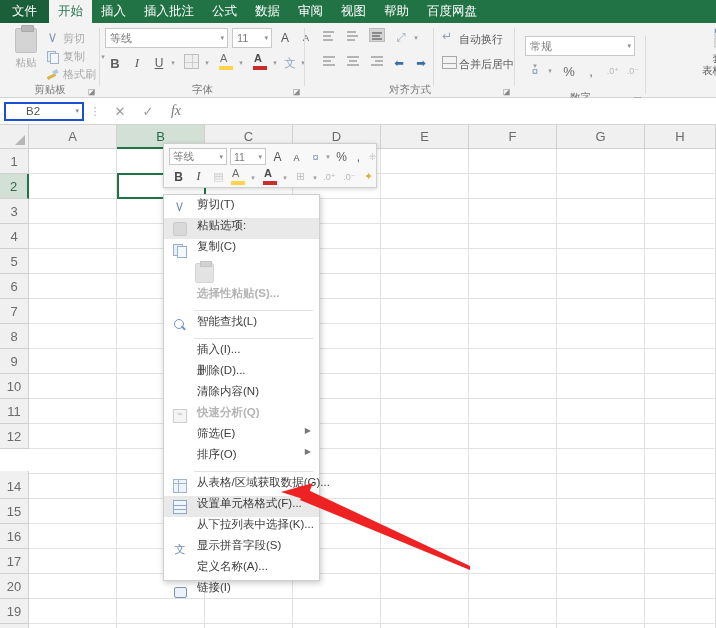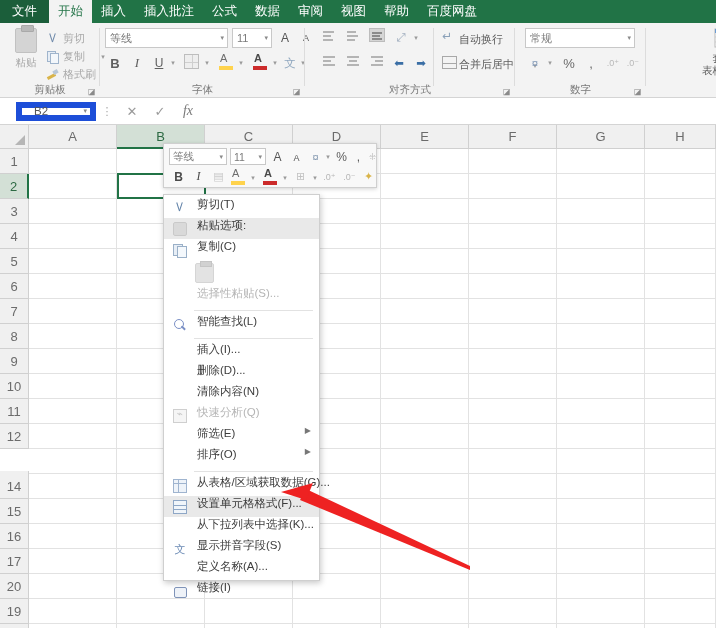--- a/index.html
+++ b/index.html
@@ -156,23 +156,23 @@
   .bigbtn .bico { width: 22px; height: 22px; position: relative; }
   .bigbtn .blab { font-size: 10.5px; color: #5c5c5c; text-align: center; line-height: 12px; margin-top: 3px; }
   .bigbtn .bcaret { font-size: 7px; color: #8a8a8a; }
 
   
   .fbar {
     position: absolute; top: 98px; left: 0; width: 716px; height: 27px;
     background: #ffffff; border-bottom: 1px solid #d4d4d4; display: flex; align-items: center;
   }
   .namebox {
-    width: 80px; height: 19px; margin-left: 16px; background: #fff;
-    border: 6px solid #1d4ed8; font-size: 11.5px; color: #555;
-    display: flex; align-items: center; padding-left: 12px; position: relative;
+    width: 80px; height: 19px; margin-left: 4px; background: #fff;
+    border: 2px solid #1d4ed8; font-size: 11.5px; color: #555;
+    display: flex; align-items: center; padding-left: 20px; position: relative;
   }
   .fb-kebab { width: 22px; text-align: center; color: #aaa; font-size: 11px; letter-spacing: 0; }
   .fb-btn { width: 28px; text-align: center; color: #9b9b9b; font-size: 13px; }
   .fb-btn.fx { font-style: italic; font-family: "Liberation Serif", serif; font-size: 14px; color: #7a7a7a; }
   .fb-input { flex: 1; height: 19px; border: none; background: #fff; margin-right: 4px; }
 
   
   .grid { position: absolute; top: 125px; left: 0; width: 716px; height: 503px; background: #fff; }
   .corner {
     position: absolute; left: 0; top: 0; width: 29px; height: 24px;
@@ -225,21 +225,21 @@
   
   .ctxmenu {
     position: absolute; left: 163px; top: 194px; width: 157px; height: 387px;
     background: #ffffff; border: 1px solid #cfcfcf; z-index: 30;
     box-shadow: 1px 2px 6px rgba(0,0,0,.22); padding: 2px 0;
   }
   .ctx-item {
     position: relative; height: 21px; display: flex; align-items: flex-start;
     font-size: 11.5px; color: #3c3c3c; padding-left: 33px; white-space: nowrap;
   }
-  .ctx-item.dim { color: #b5b5b5; }
+  .ctx-item.dim { color: #b5b5b5; font-weight: bold; }
   .ctx-item.hl { background: #e9e9e9; }
   .ctx-ico {
     position: absolute; left: 9px; top: 50%; transform: translateY(-50%);
     width: 14px; height: 14px;
   }
   .ctx-sub { position: absolute; right: 8px; font-size: 8px; color: #777; }
   .ctx-sep { height: 1px; background: #e2e2e2; margin: 3px 6px 3px 30px; }
   .ctx-pasteicons { height: 26px; position: relative; }
   .pi {
     position: absolute; left: 31px; top: 3px; width: 19px; height: 20px;
@@ -439,21 +439,21 @@
 
       <div class="ico-merge" style="left:137px; top:33px;"></div>
       <div class="rtext" style="left:154px; top:34px;">合并后居中</div>
       <span class="mini-arrow" style="left:226px; top:39px;">▾</span>
 
       <div class="rgroup-label">对齐方式</div>
       <div class="dlg-launcher">◪</div>
       <div class="rgroup-sep" style="right:0;"></div>
     </div>
 
-    <div class="rgroup" style="left:515px; width:131px;">
+    <div class="rgroup" style="left:515px; width:131px;margin-top:8px;">
       <div class="numfmtbox" style="left:10px; top:5px; width:110px;">
         <span>常规</span>
         <span class="cbarrow">▾</span>
       </div>
       <div class="rbtn" style="left:10px; top:30px; color:#7e96b5;">¤</div>
       <span class="mini-arrow" style="left:31px; top:36px;">▾</span>
       <div class="rbtn" style="left:44px; top:30px; color:#6a6a6a; font-size:13px;">
           <span>%</span>
         </div>
       <div class="rbtn" style="left:66px; top:30px; color:#6a6a6a; font-size:13px;">

